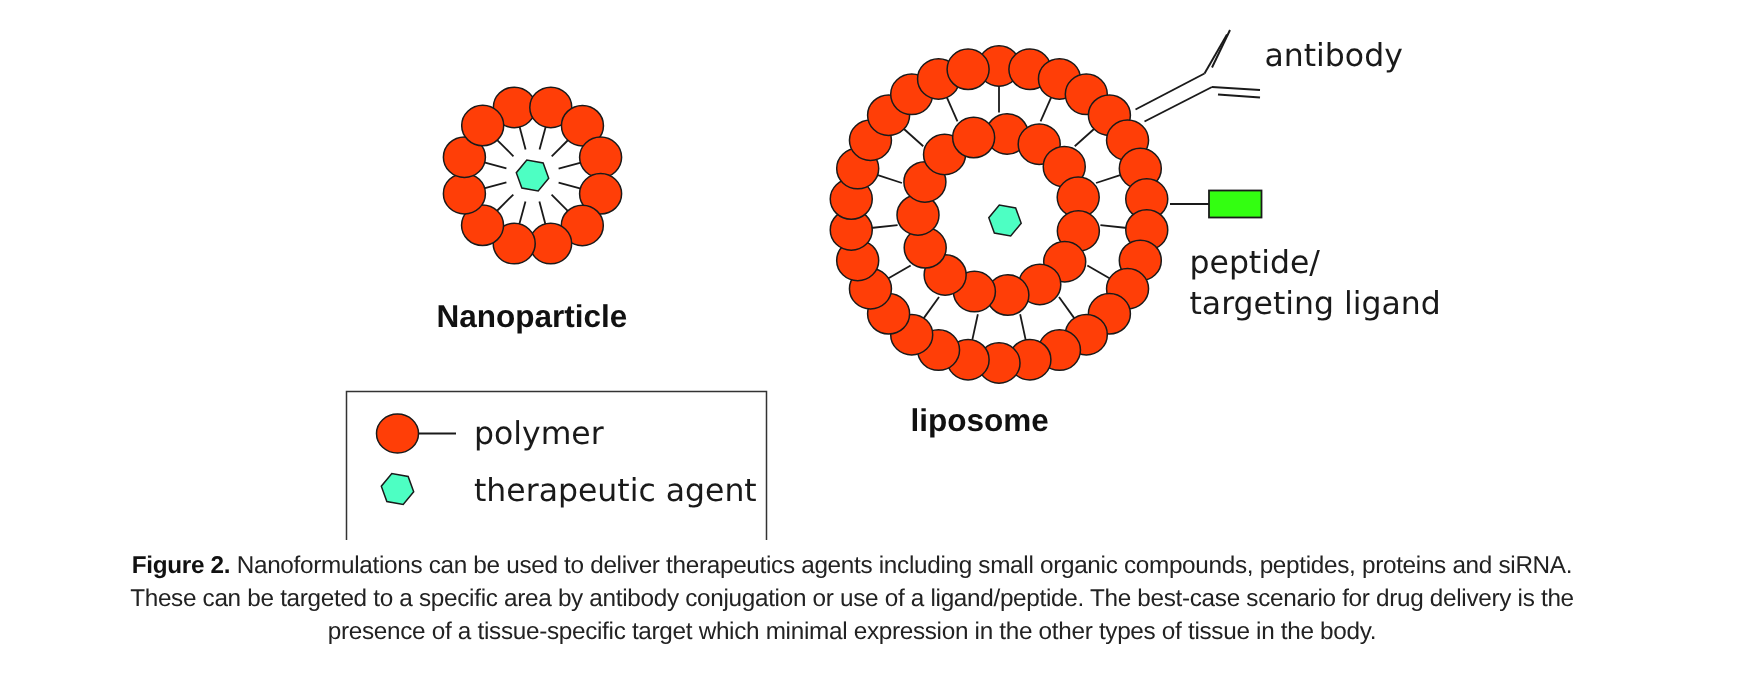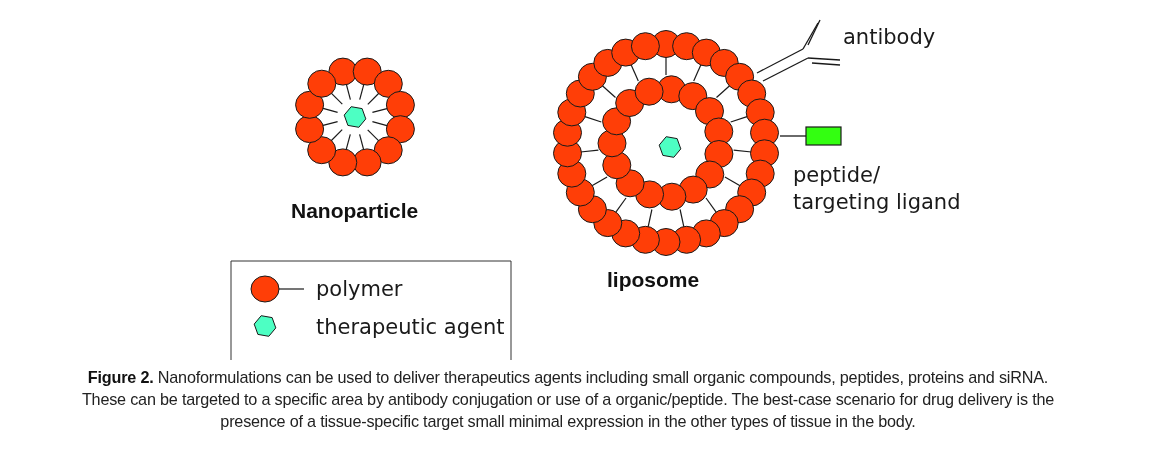--- a/index.html
+++ b/index.html
@@ -136,15 +136,15 @@
     <ellipse id="legend-polymer" cx="265" cy="289" rx="14" ry="13" stroke="#1a1a1a" stroke-width="1" fill="#ff3e07"></ellipse>
     <line x1="279" y1="289" x2="304" y2="289" stroke="#1a1a1a" stroke-width="1.2"></line>
     <text class="lbl" x="316" y="296" font-size="21">polymer</text>
     <polygon id="legend-hex" stroke="#1a1a1a" stroke-width="1" points="275.8,327.9 268.8,336.3 257.9,334.4 254.2,324.1 261.2,315.7 272.1,317.6" fill="#4dffc3"></polygon>
     <text class="lbl" x="316" y="334" font-size="21">therapeutic agent</text>
   </g>
 </svg>
 
 <div id="caption">
   <div><b>Figure 2.</b><span> Nanoformulations can be used to deliver therapeutics agents including small organic compounds, peptides, proteins and siRNA.</span></div>
-  <div>These can be targeted to a specific area by antibody conjugation or use of a organic/peptide. The best-case scenario for drug delivery is the</div>
-  <div>presence of a tissue-specific target small minimal expression in the other types of tissue in the body.</div>
+  <div>These can be targeted to a specific area by antibody conjugation or use of a ligand/peptide. The best-case scenario for drug delivery is the</div>
+  <div>presence of a tissue-specific target which minimal expression in the other types of tissue in the body.</div>
 </div>
 
 </body></html>

